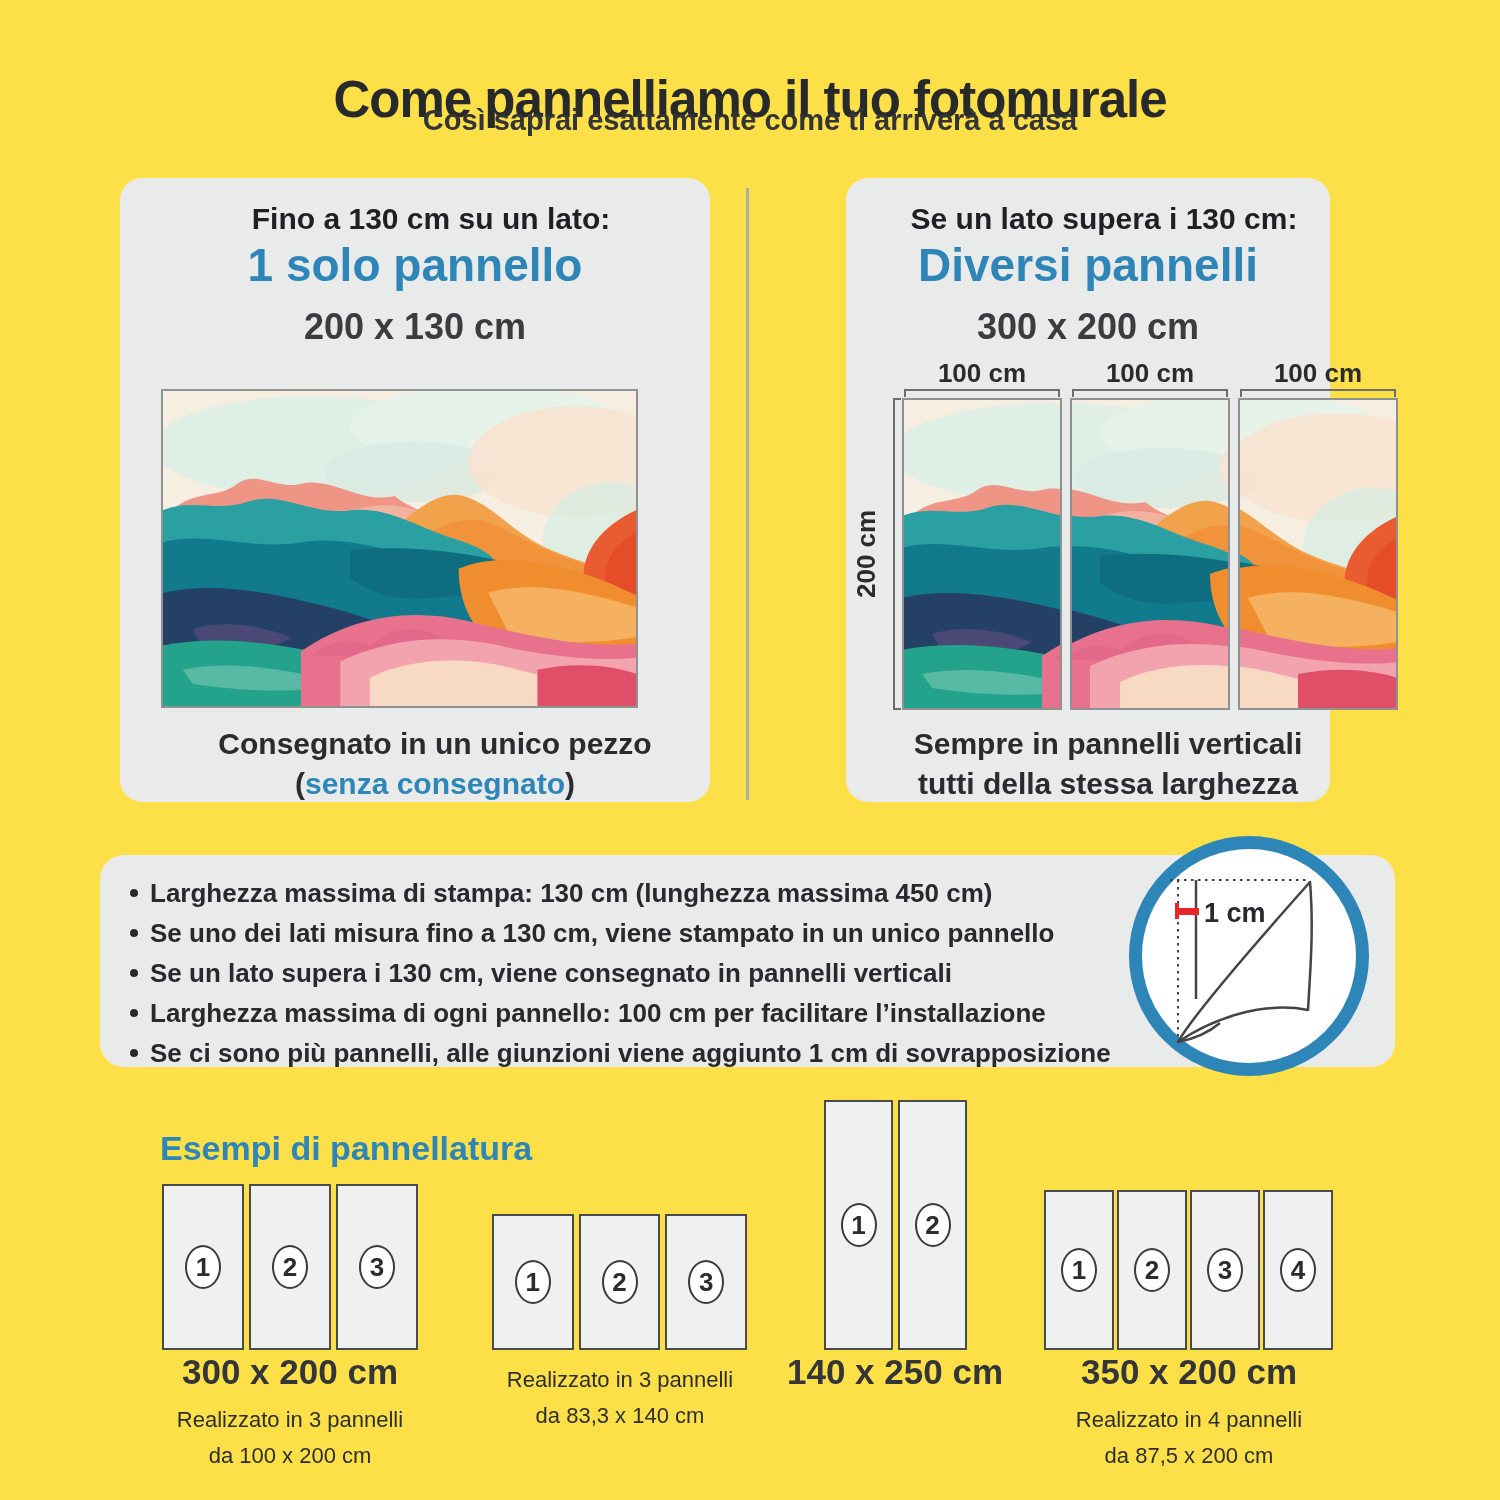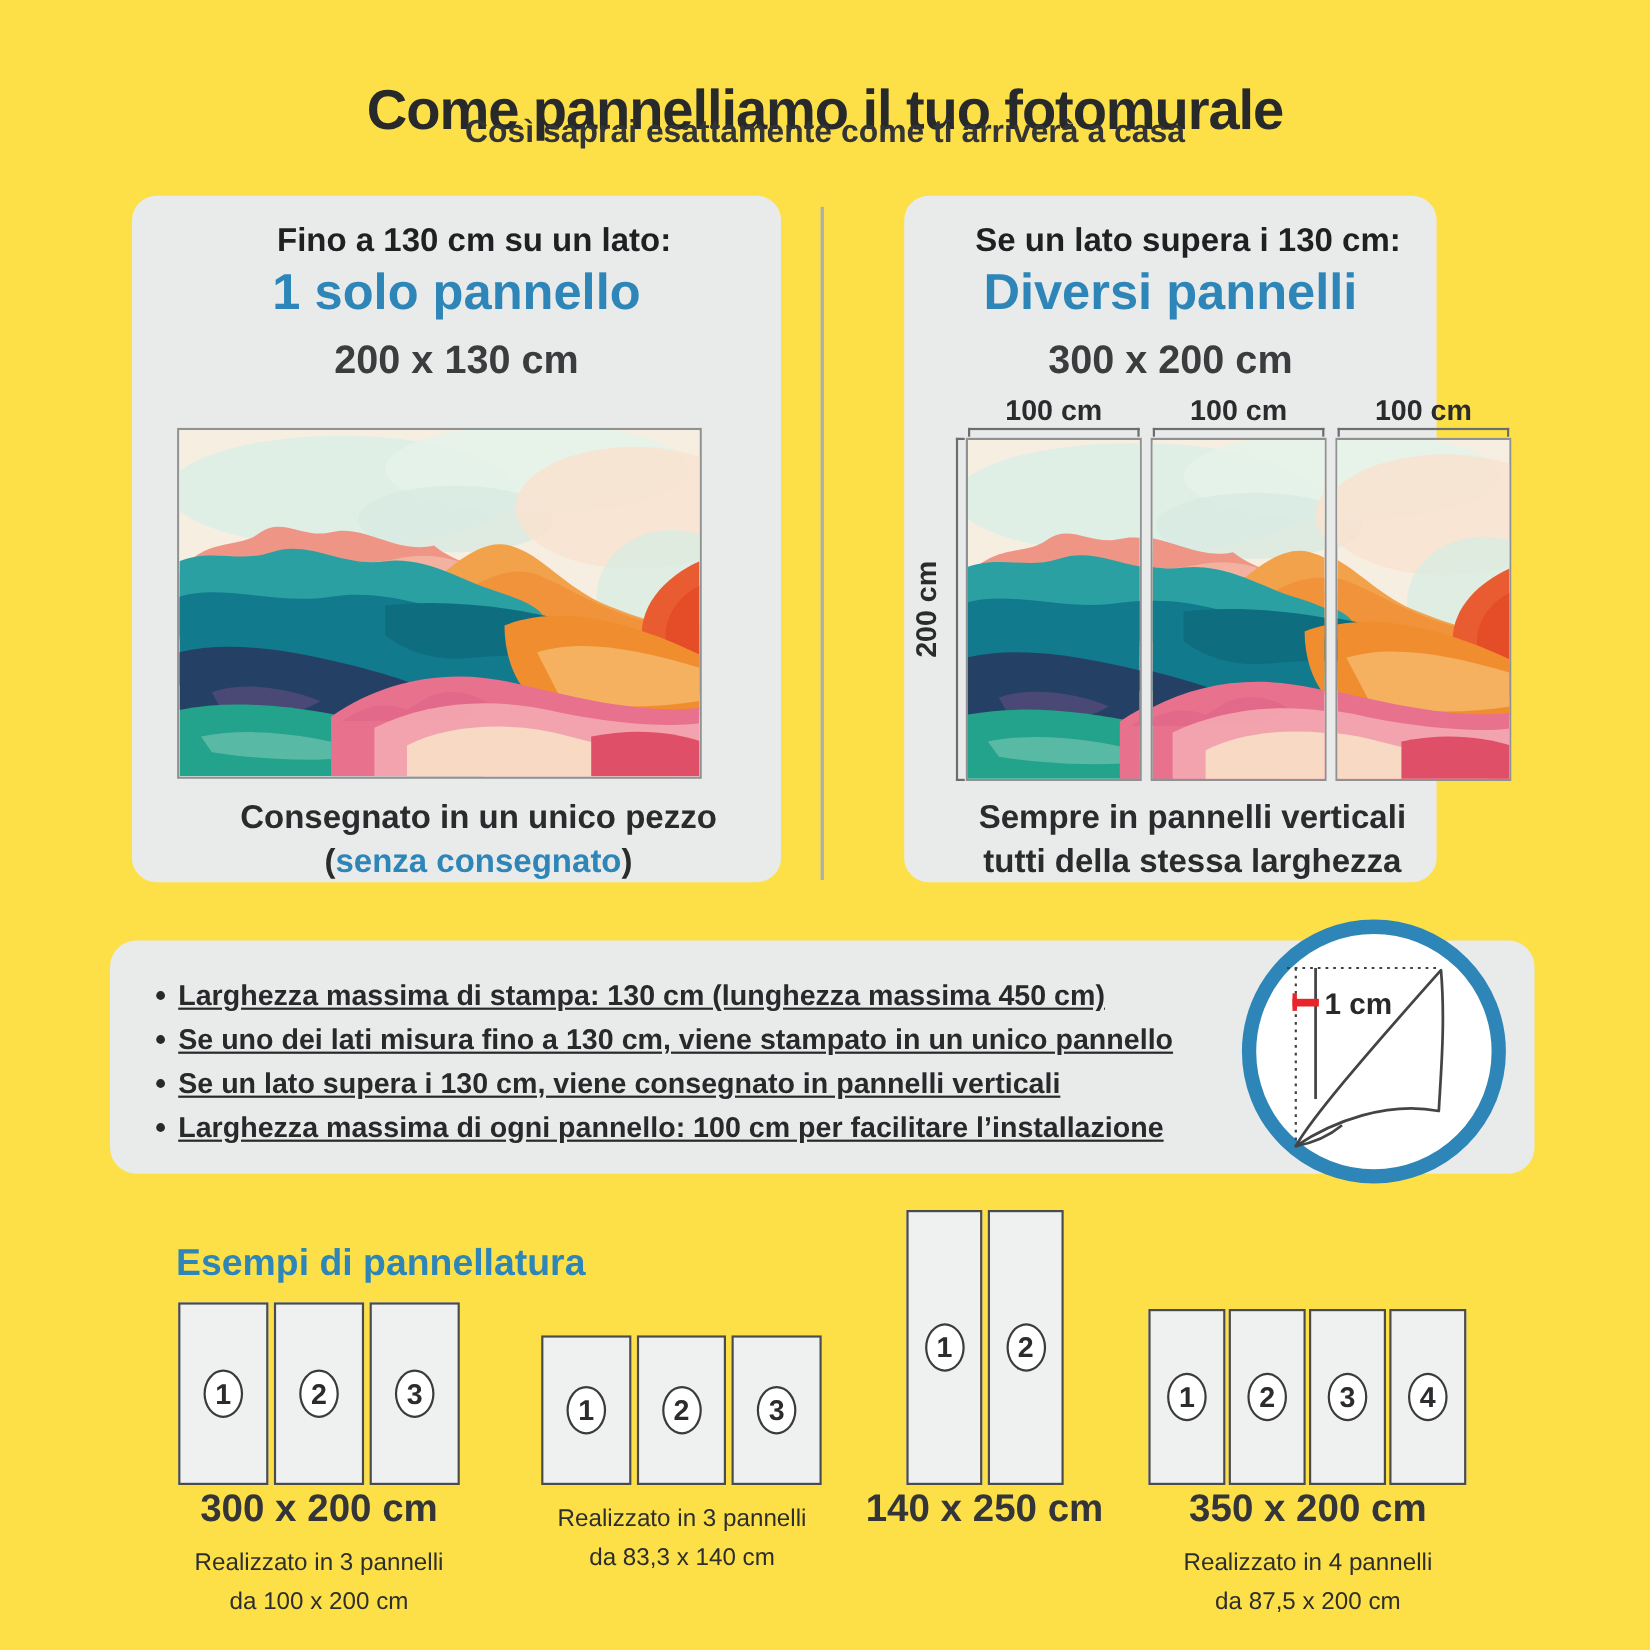--- a/index.html
+++ b/index.html
@@ -8,21 +8,21 @@
 
   
   .title{position:absolute;top:36px;left:0;width:100%;text-align:center;
          font-size:51px;font-weight:800;letter-spacing:-1px;color:#28292b;}
   .subtitle{position:absolute;top:104px;left:0;width:100%;text-align:center;
             font-size:29px;font-weight:700;color:#333437;}
 
   
   .card{position:absolute;top:178px;height:624px;background:#e9eaea;border-radius:22px;}
   .card-left{left:120px;width:590px;}
-  .card-right{left:822px;width:484px;}
+  .card-right{left:846px;width:484px;}
   .divider{position:absolute;left:746px;top:188px;width:3px;height:612px;background:#adafaf;}
 
   .cond{position:absolute;top:24px;left:0;right:0;text-align:center;
         font-size:30px;font-weight:800;color:#1f2022;padding-left:32px;}
   .hl{position:absolute;top:60px;left:0;right:0;text-align:center;
       font-size:46px;font-weight:800;color:#2e86b8;}
   .size{position:absolute;top:128px;left:0;right:0;text-align:center;
         font-size:36px;font-weight:800;color:#3b3c3e;}
   .caption{position:absolute;top:546px;left:0;right:0;text-align:center;
            font-size:30px;font-weight:700;line-height:40px;color:#2a2b2d;padding-left:40px;}
@@ -48,21 +48,21 @@
           font-size:26px;font-weight:700;color:#2a2b2d;}
   .slice{position:absolute;top:220px;width:160px;height:312px;box-sizing:border-box;
          border:2px solid #8f9192;background:#fff;overflow:hidden;}
   .sl0{left:56px;} .sl1{left:224px;} .sl2{left:392px;}
   .slice svg{position:absolute;top:-2px;width:480px;height:312px;}
   .sl0 svg{left:-2px;} .sl1 svg{left:-162px;} .sl2 svg{left:-322px;}
 
   
   .info-box{position:absolute;left:100px;top:855px;width:1295px;height:212px;
             background:#e9eaea;border-radius:24px;}
-  .info-box ul{position:absolute;left:28px;top:18px;margin:12px;padding:0;text-decoration:underline;}
+  .info-box ul{position:absolute;left:28px;top:18px;margin:0;padding:0;}
   .info-box li{list-style:none;position:relative;padding-left:22px;margin:0;
                font-size:26px;font-weight:700;line-height:40px;color:#28292b;white-space:nowrap;}
   .info-box li::before{content:"";position:absolute;left:2px;top:16px;width:8px;height:8px;
                        border-radius:50%;background:#28292b;}
 
   
   .badge{position:absolute;left:1129px;top:836px;width:240px;height:240px;box-sizing:border-box;
          background:#fff;border:13px solid #2e86b8;border-radius:50%;}
   .badge svg{display:block;width:214px;height:214px;}
   .badge text{font-family:"Liberation Sans",sans-serif;font-size:27px;font-weight:800;fill:#28292b;}
@@ -179,20 +179,21 @@
       <span>tutti della stessa larghezza</span>
     </div>
   </section>
 
   <section class="info-box">
     <ul>
       <li>Larghezza massima di stampa: 130 cm (lunghezza massima 450 cm)</li>
       <li>Se uno dei lati misura fino a 130 cm, viene stampato in un unico pannello</li>
       <li>Se un lato supera i 130 cm, viene consegnato in pannelli verticali</li>
       <li>Larghezza massima di ogni pannello: 100 cm per facilitare l’installazione</li>
+      <li>Se ci sono più pannelli, alle giunzioni viene aggiunto 1 cm di sovrapposizione</li>
     </ul>
   </section>
 
   <div class="badge">
     <svg viewBox="0 0 214 214">
       <path d="M28,31 H168" fill="none" stroke="#3f4042" stroke-width="2" stroke-dasharray="2.5,4.5"></path>
       <path d="M36,31 V193" fill="none" stroke="#3f4042" stroke-width="2" stroke-dasharray="2.5,4.5"></path>
       <path d="M54,31 L54,150" fill="none" stroke="#434446" stroke-width="2.5"></path>
       <path d="M36,193 C50,168 95,115 168,33 C172,80 168,125 166,161 C120,152 70,170 36,193 Z" fill="#ffffff" stroke="#434446" stroke-width="2.5" stroke-linejoin="round"></path>
       <path d="M36,193 C52,190 66,184 78,174" fill="none" stroke="#434446" stroke-width="2.5"></path>

